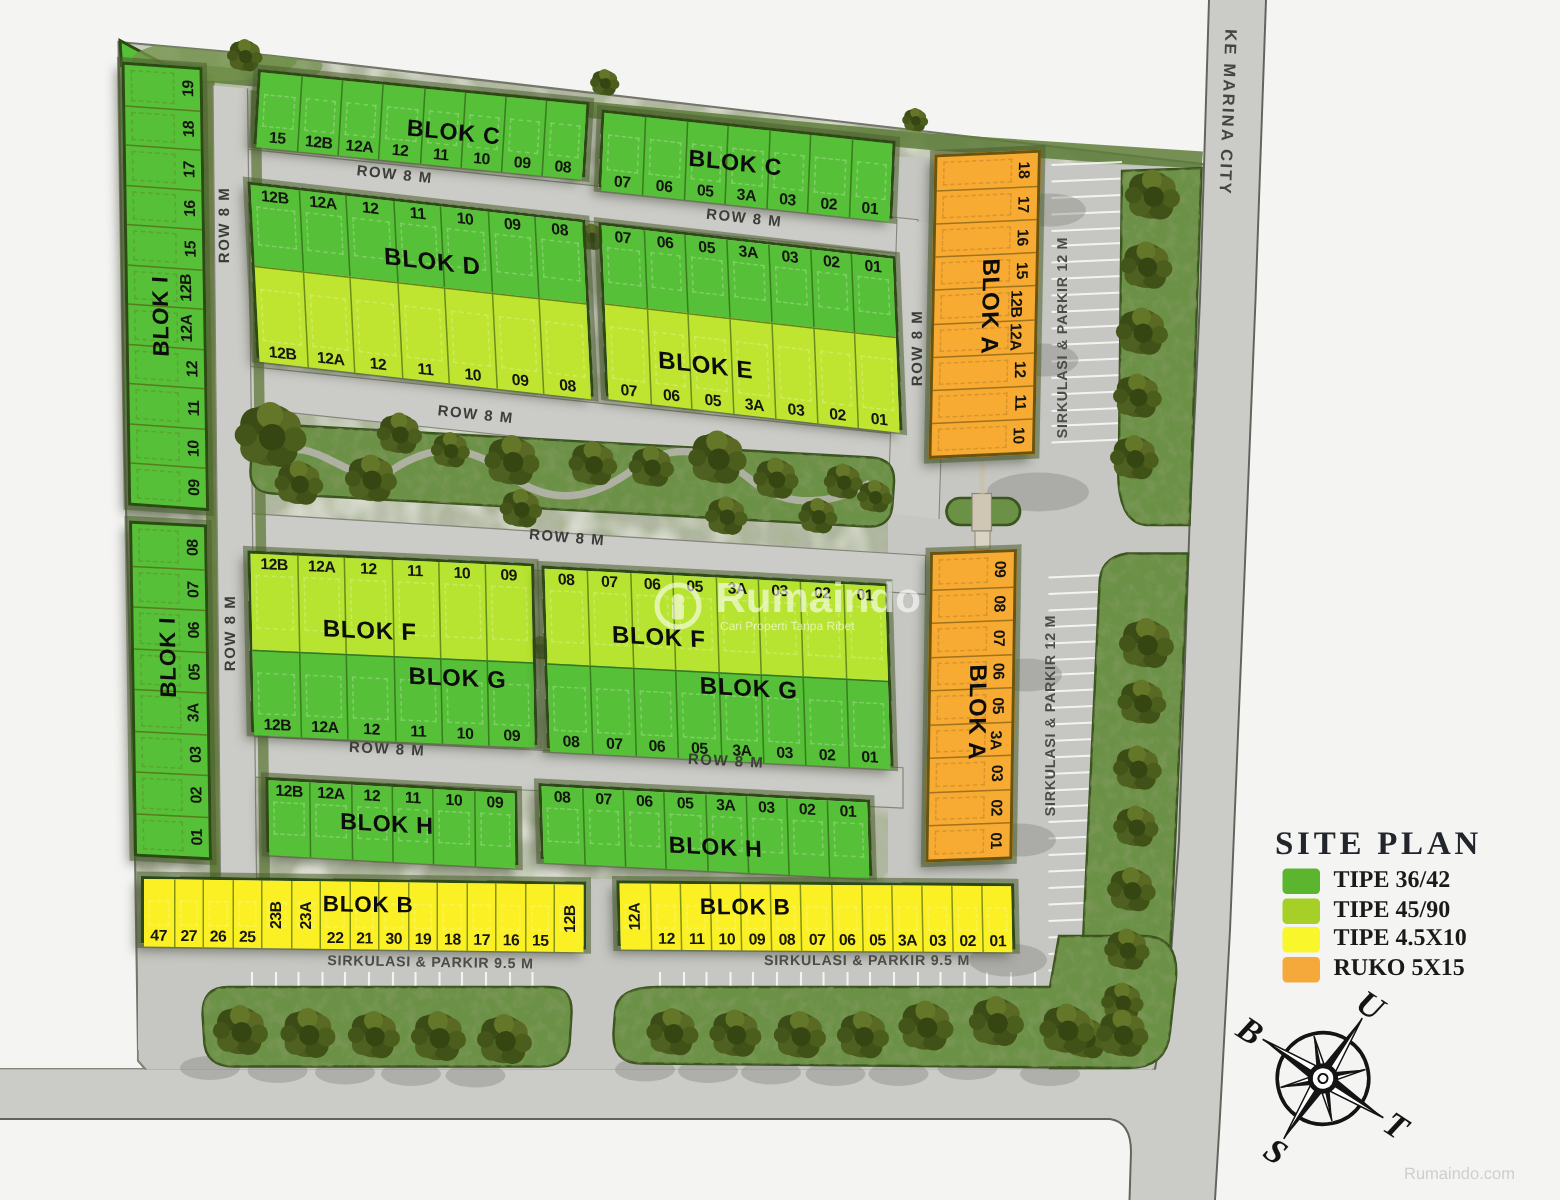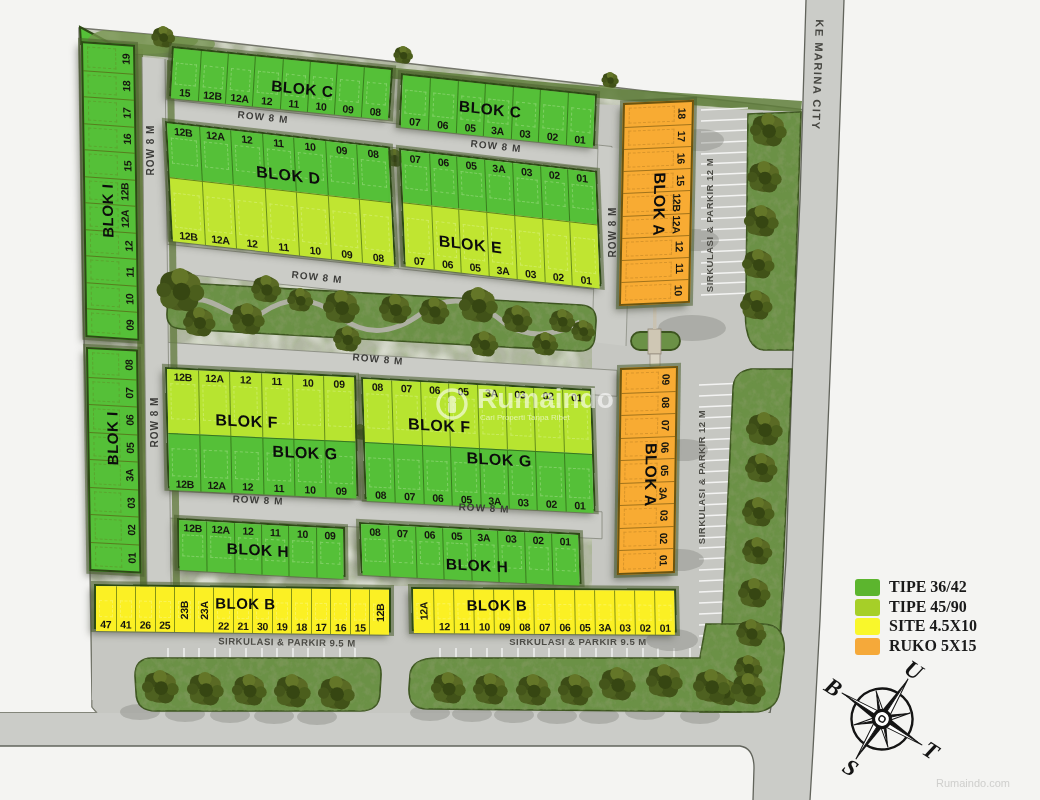--- a/index.html
+++ b/index.html
@@ -654,21 +654,21 @@
 <div class="lbl" style="left:53%;top:27px;font-size:15.5px">BLOK H</div>
 </div>
 </div>
 
 <div class="blk " style="left:94px;top:584px;width:297px;height:45px;transform:matrix(1,0.013,0,1,0,0);border-color:#2d4a15">
 <div class="row" style="top:0px;height:45px;background:#fbf024">
 <div class="cell" style="left:0.00%;width:6.67%">
 <span class="num bottom">47</span>
 </div>
 <div class="cell" style="left:6.67%;width:6.67%">
-<span class="num bottom">41</span>
+<span class="num bottom">27</span>
 </div>
 <div class="cell" style="left:13.33%;width:6.67%">
 <span class="num bottom">26</span>
 </div>
 <div class="cell" style="left:20.00%;width:6.67%">
 <span class="num bottom">25</span>
 </div>
 <div class="cell" style="left:26.67%;width:6.67%">
 <span class="num vrot">23B</span>
 </div>
@@ -909,29 +909,30 @@
 <div style="position:absolute;left:435px;top:387px;width:200px;height:40px;opacity:0.6">
 <svg width="34" height="34" style="position:absolute;left:0;top:0">
 <circle cx="17" cy="17" r="14" fill="none" stroke="#fff" stroke-width="3.4"></circle>
 <circle cx="17" cy="13" r="4.2" fill="#fff"></circle>
 <path d="M13,16 h8 v8 q0,2 -2,2 h-4 q-2,0 -2,-2 Z" fill="#fff"></path>
 </svg>
 <span style="position:absolute;left:42px;top:-4px;font-family:'Liberation Sans',sans-serif;font-weight:bold;font-size:28px;color:#fff">Rumaindo</span>
 <span style="position:absolute;left:45px;top:26px;font-family:'Liberation Sans',sans-serif;font-size:8px;color:#fff">Cari Properti Tanpa Ribet</span>
 </div>
 
+<div style="position:absolute;left:850px;top:549px;font-family:'Liberation Serif',serif;font-weight:600;font-size:22px;letter-spacing:2.5px;color:#22262c">SITE PLAN</div>
 
 <div style="position:absolute;left:855px;top:579px;width:25px;height:17px;border-radius:3px;background:#5cb52e"></div>
 <div style="position:absolute;left:889px;top:578px;font-family:'Liberation Serif',serif;font-weight:bold;font-size:16px;color:#1a1a1a">TIPE 36/42</div>
 
 <div style="position:absolute;left:855px;top:598.5px;width:25px;height:17px;border-radius:3px;background:#a6cf28"></div>
 <div style="position:absolute;left:889px;top:597.5px;font-family:'Liberation Serif',serif;font-weight:bold;font-size:16px;color:#1a1a1a">TIPE 45/90</div>
 
 <div style="position:absolute;left:855px;top:618px;width:25px;height:17px;border-radius:3px;background:#f9f72b"></div>
-<div style="position:absolute;left:889px;top:617px;font-family:'Liberation Serif',serif;font-weight:bold;font-size:16px;color:#1a1a1a">SITE 4.5X10</div>
+<div style="position:absolute;left:889px;top:617px;font-family:'Liberation Serif',serif;font-weight:bold;font-size:16px;color:#1a1a1a">TIPE 4.5X10</div>
 
 <div style="position:absolute;left:855px;top:637.5px;width:25px;height:17px;border-radius:3px;background:#f5a93a"></div>
 <div style="position:absolute;left:889px;top:636.5px;font-family:'Liberation Serif',serif;font-weight:bold;font-size:16px;color:#1a1a1a">RUKO 5X15</div>
 
 <svg width="170" height="170" style="position:absolute;left:797px;top:634px" viewBox="0 0 170 170">
       <g transform="rotate(33 85 85)">
         <circle cx="85" cy="85" r="30.5" fill="none" stroke="#141414" stroke-width="2.4"></circle>
         <polygon points="105.5,64.5 82.3,82.3 85,85" fill="#141414"></polygon>
         <polygon points="105.5,64.5 87.7,87.7 85,85" fill="#ffffff" stroke="#141414" stroke-width="1"></polygon>
         <polygon points="105.5,105.5 87.7,82.3 85,85" fill="#141414"></polygon>

